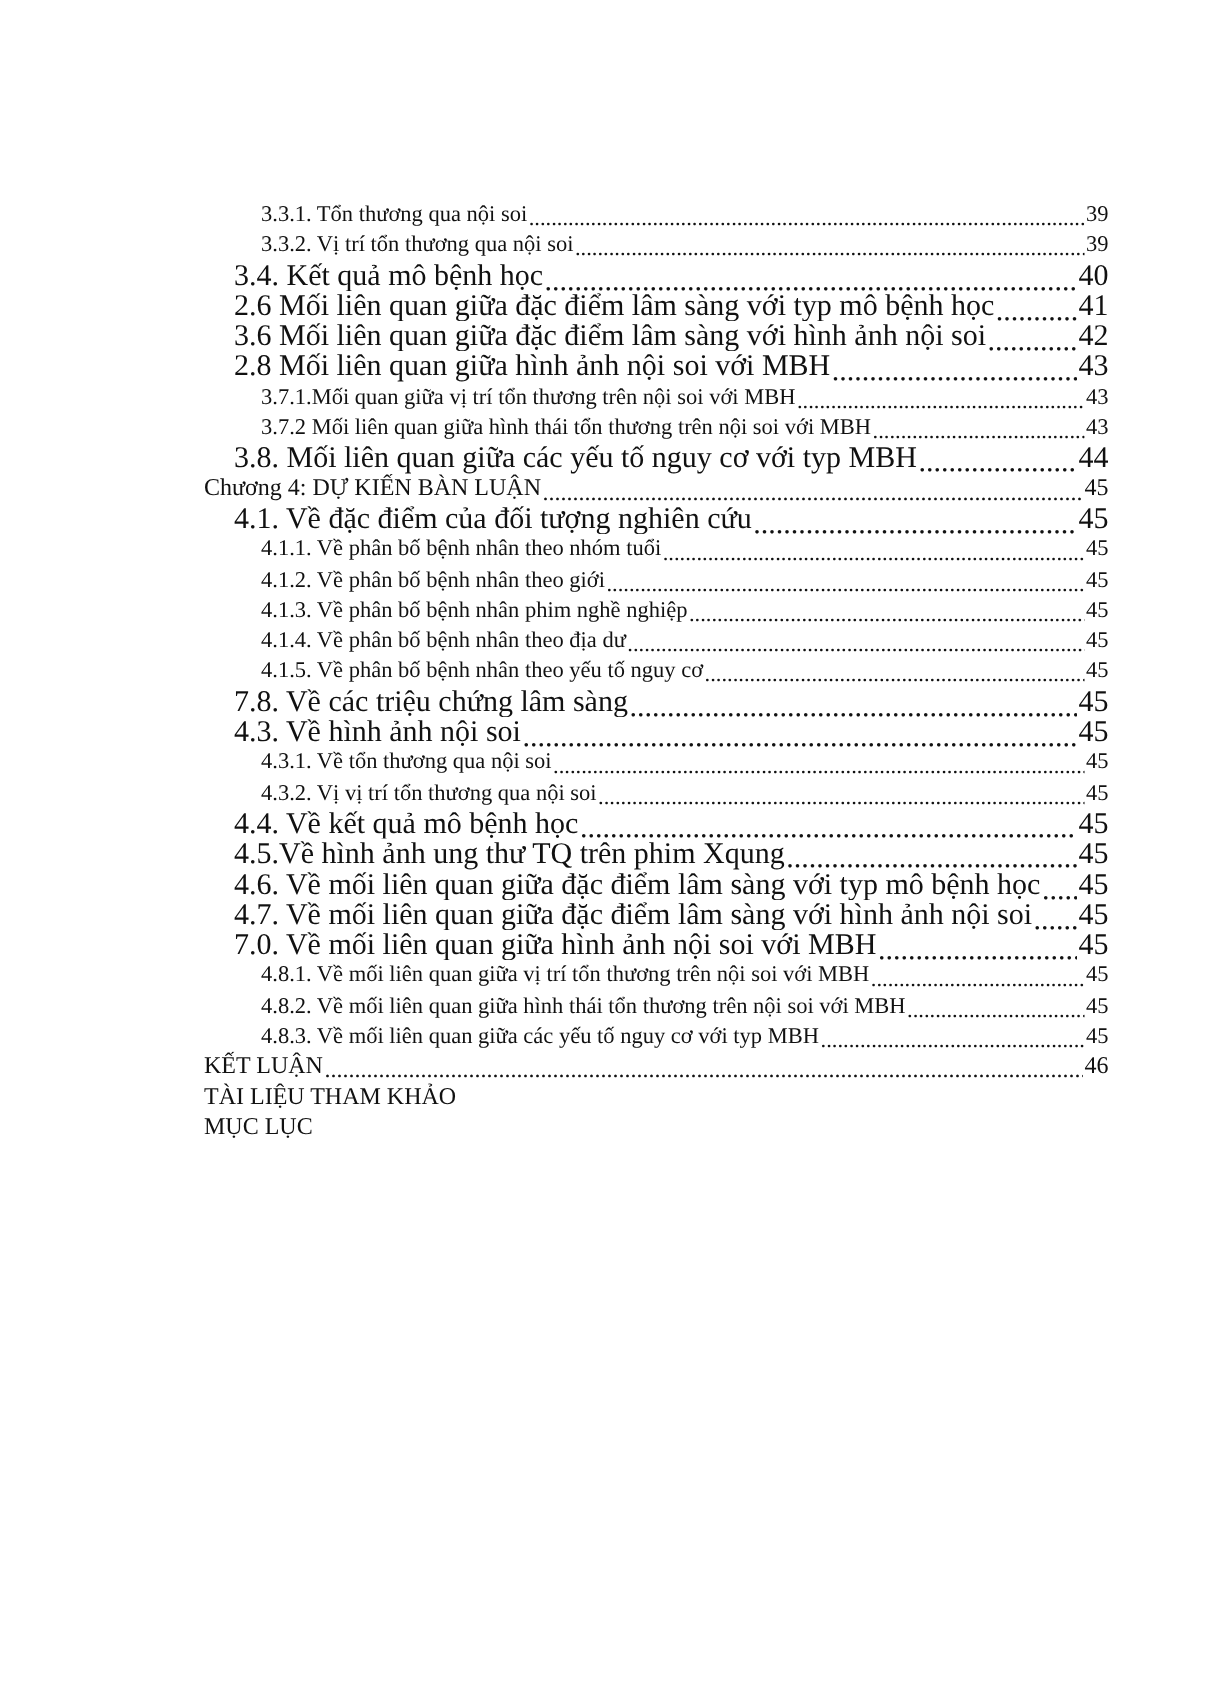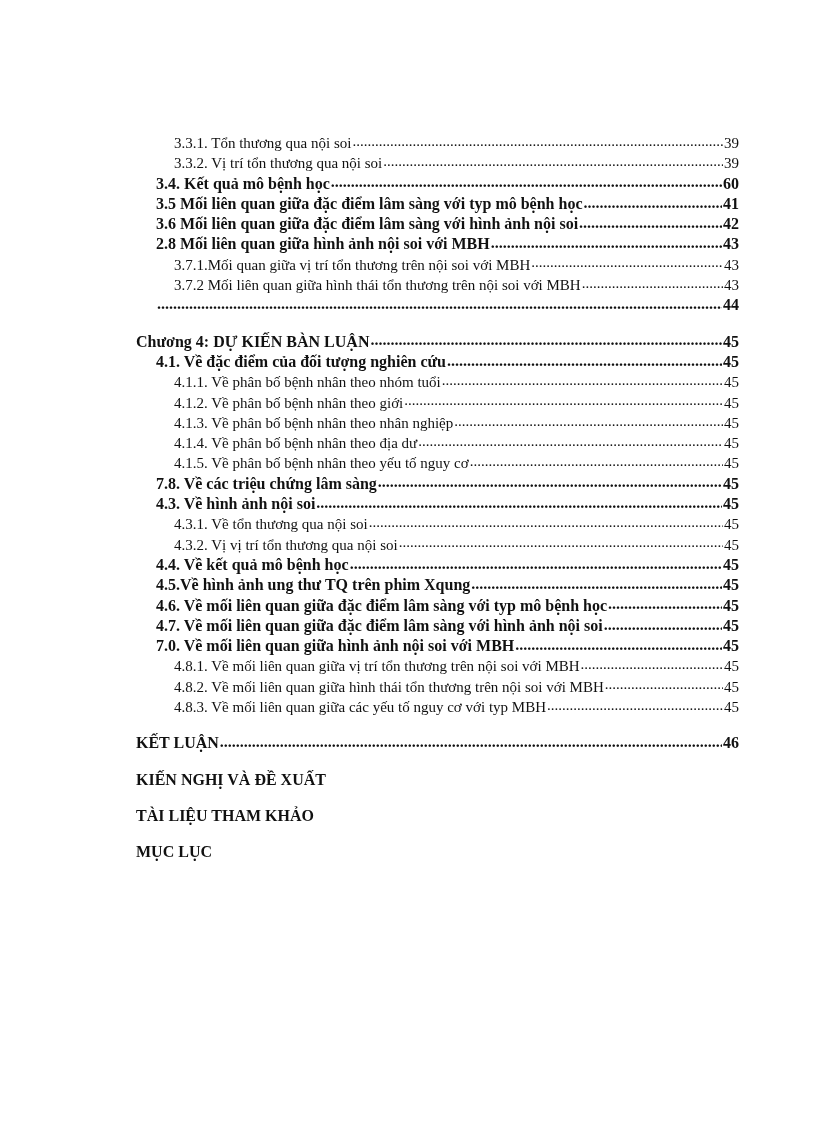--- a/index.html
+++ b/index.html
@@ -16,29 +16,29 @@
       color: #111111;
     }
     .toc {
       position: absolute;
       top: 133px;
       left: 136px;
       width: 603px;
     }
     .toc-row {
       display: flex;
-      align-items: flex-start;
+      align-items: flex-end;
       height: 20.3px;
       line-height: 20.3px;
       white-space: nowrap;
       overflow: hidden;
     }
-    .toc-row.l1 { padding-left: 20px; font-weight: bold; font-size: 16px; }
+    .toc-row.l1 { padding-left: 20px; font-weight: normal; font-size: 20px; }
     .toc-row.l2 { padding-left: 38px; font-weight: normal; font-size: 15px; }
-    .toc-row.l0 { padding-left: 0; font-weight: bold; font-size: 16px; margin-top: 16px; }
+    .toc-row.l0 { padding-left: 0; font-weight: normal; font-size: 16px; }
     .toc-row .label {
       flex: 0 0 auto;
     }
     .toc-row .leader {
       flex: 1 1 auto;
       overflow: hidden;
       margin: 0 1px;
       position: relative;
       height: 1em;
     }
@@ -65,24 +65,24 @@
       <span class="page">39</span>
     </div>
   <div class="toc-row l2">
       <span class="label">3.3.2. Vị trí tổn thương qua nội soi</span>
       <span class="leader"></span>
       <span class="page">39</span>
     </div>
   <div class="toc-row l1">
       <span class="label">3.4. Kết quả mô bệnh học</span>
       <span class="leader"></span>
-      <span class="page">60</span>
-    </div>
-  <div class="toc-row l1">
-      <span class="label">3.5 Mối liên quan giữa đặc điểm lâm sàng với typ mô bệnh học</span>
+      <span class="page">40</span>
+    </div>
+  <div class="toc-row l1">
+      <span class="label">2.6 Mối liên quan giữa đặc điểm lâm sàng với typ mô bệnh học</span>
       <span class="leader"></span>
       <span class="page">41</span>
     </div>
   <div class="toc-row l1">
       <span class="label">3.6 Mối liên quan giữa đặc điểm lâm sàng với hình ảnh nội soi</span>
       <span class="leader"></span>
       <span class="page">42</span>
     </div>
   <div class="toc-row l1">
       <span class="label">2.8 Mối liên quan giữa hình ảnh nội soi với MBH</span>
@@ -93,20 +93,21 @@
       <span class="label">3.7.1.Mối quan giữa vị trí tổn thương trên nội soi với MBH</span>
       <span class="leader"></span>
       <span class="page">43</span>
     </div>
   <div class="toc-row l2">
       <span class="label">3.7.2 Mối liên quan giữa hình thái tổn thương trên nội soi với MBH</span>
       <span class="leader"></span>
       <span class="page">43</span>
     </div>
   <div class="toc-row l1">
+      <span class="label">3.8. Mối liên quan giữa các yếu tố nguy cơ với typ  MBH</span>
       <span class="leader"></span>
       <span class="page">44</span>
     </div>
   <div class="toc-row l0">
       <span class="label">Chương 4: DỰ KIẾN BÀN LUẬN</span>
       <span class="leader"></span>
       <span class="page">45</span>
     </div>
   <div class="toc-row l1">
       <span class="label">4.1. Về đặc điểm của đối tượng nghiên cứu</span>
@@ -117,21 +118,21 @@
       <span class="label">4.1.1. Về phân bố bệnh nhân theo nhóm tuổi</span>
       <span class="leader"></span>
       <span class="page">45</span>
     </div>
   <div class="toc-row l2">
       <span class="label">4.1.2. Về  phân bố bệnh nhân theo giới</span>
       <span class="leader"></span>
       <span class="page">45</span>
     </div>
   <div class="toc-row l2">
-      <span class="label">4.1.3. Về phân bố bệnh nhân theo nhân nghiệp</span>
+      <span class="label">4.1.3. Về phân bố bệnh nhân phim nghề nghiệp</span>
       <span class="leader"></span>
       <span class="page">45</span>
     </div>
   <div class="toc-row l2">
       <span class="label">4.1.4. Về phân bố bệnh nhân theo địa dư</span>
       <span class="leader"></span>
       <span class="page">45</span>
     </div>
   <div class="toc-row l2">
       <span class="label">4.1.5. Về phân bố bệnh nhân theo yếu tố nguy cơ</span>
@@ -195,24 +196,20 @@
     </div>
   <div class="toc-row l2">
       <span class="label">4.8.3. Về mối liên quan giữa các yếu tố nguy cơ với typ MBH</span>
       <span class="leader"></span>
       <span class="page">45</span>
     </div>
   <div class="toc-row l0">
       <span class="label">KẾT LUẬN</span>
       <span class="leader"></span>
       <span class="page">46</span>
-    </div>
-  <div class="toc-row l0 noleader">
-      <span class="label">KIẾN NGHỊ VÀ ĐỀ XUẤT</span>
-      <span class="page"></span>
     </div>
   <div class="toc-row l0 noleader">
       <span class="label">TÀI LIỆU  THAM KHẢO</span>
       <span class="page"></span>
     </div>
   <div class="toc-row l0 noleader">
       <span class="label">MỤC LỤC</span>
       <span class="page"></span>
     </div>
 </div>

